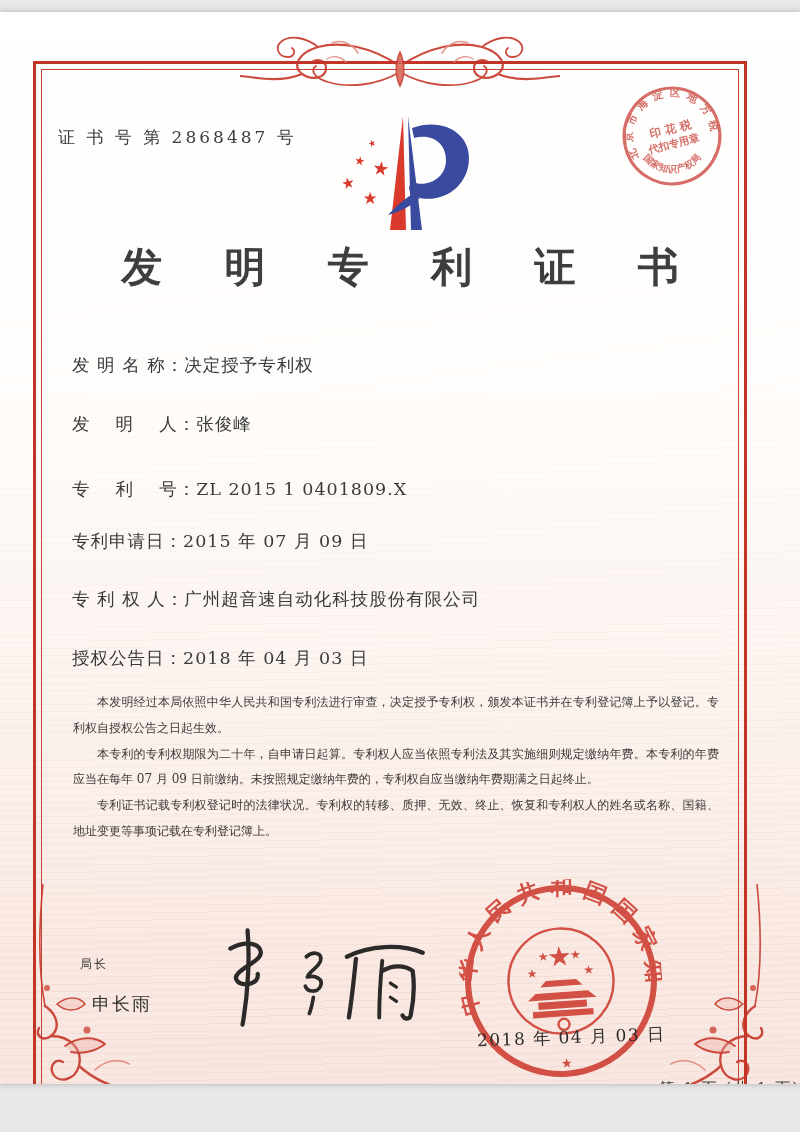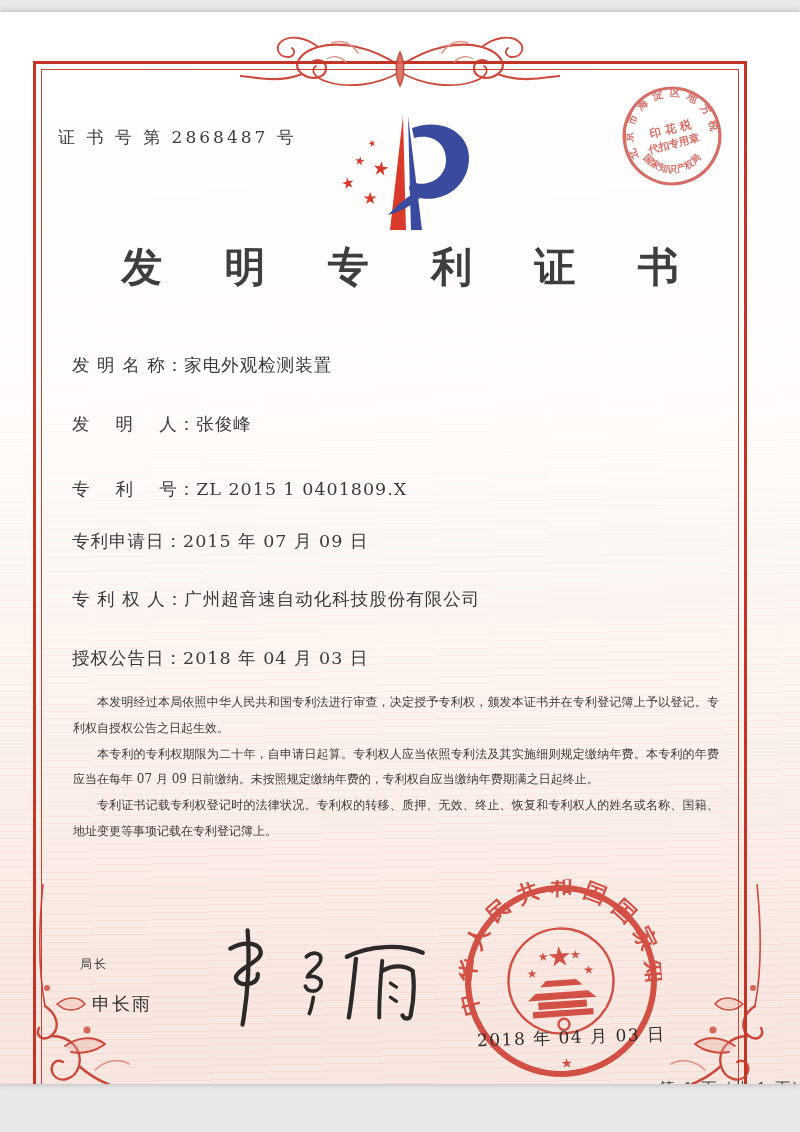--- a/index.html
+++ b/index.html
@@ -173,21 +173,21 @@
       <textPath href="#tax-arc-bottom" xlink:href="#tax-arc-bottom" startOffset="0" textLength="64" lengthAdjust="spacing">国家知识产权局</textPath>
     </text>
     <text x="50" y="47" text-anchor="middle" font-size="11" fill="#d05a52" font-weight="bold">印 花 税</text>
     <text x="50" y="61" text-anchor="middle" font-size="10" fill="#d05a52" font-weight="bold">代扣专用章</text>
   </svg>
 
   <div class="doc-title">发 明 专 利 证 书</div>
 
   <div class="fields">
     <div class="field-row">
-      <span>发 明 名 称：</span><span>家电外观检测装置</span>
+      <span>发 明 名 称：</span><span>决定授予专利权</span>
     </div>
     <div class="field-row">
       <span>发　 明　 人：</span><span>张俊峰</span>
     </div>
     <div class="field-row">
       <span>专　 利　 号：</span><span>ZL 2015 1 0401809.X</span>
     </div>
     <div class="field-row">
       <span>专利申请日：</span><span>2015 年 07 月 09 日</span>
     </div>

